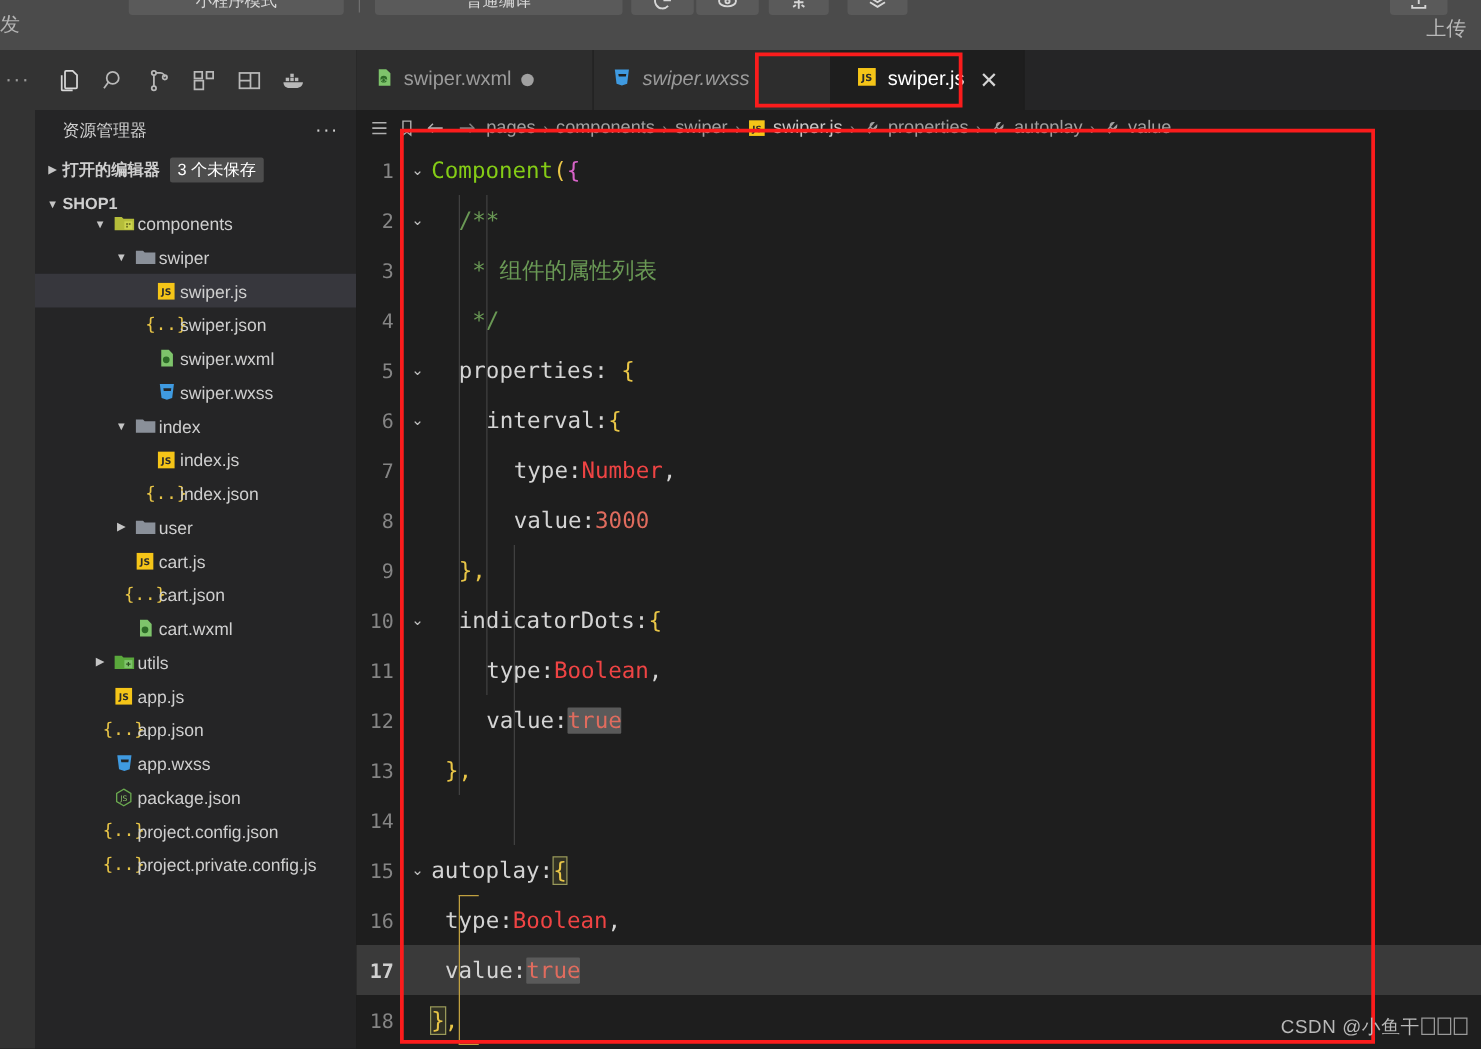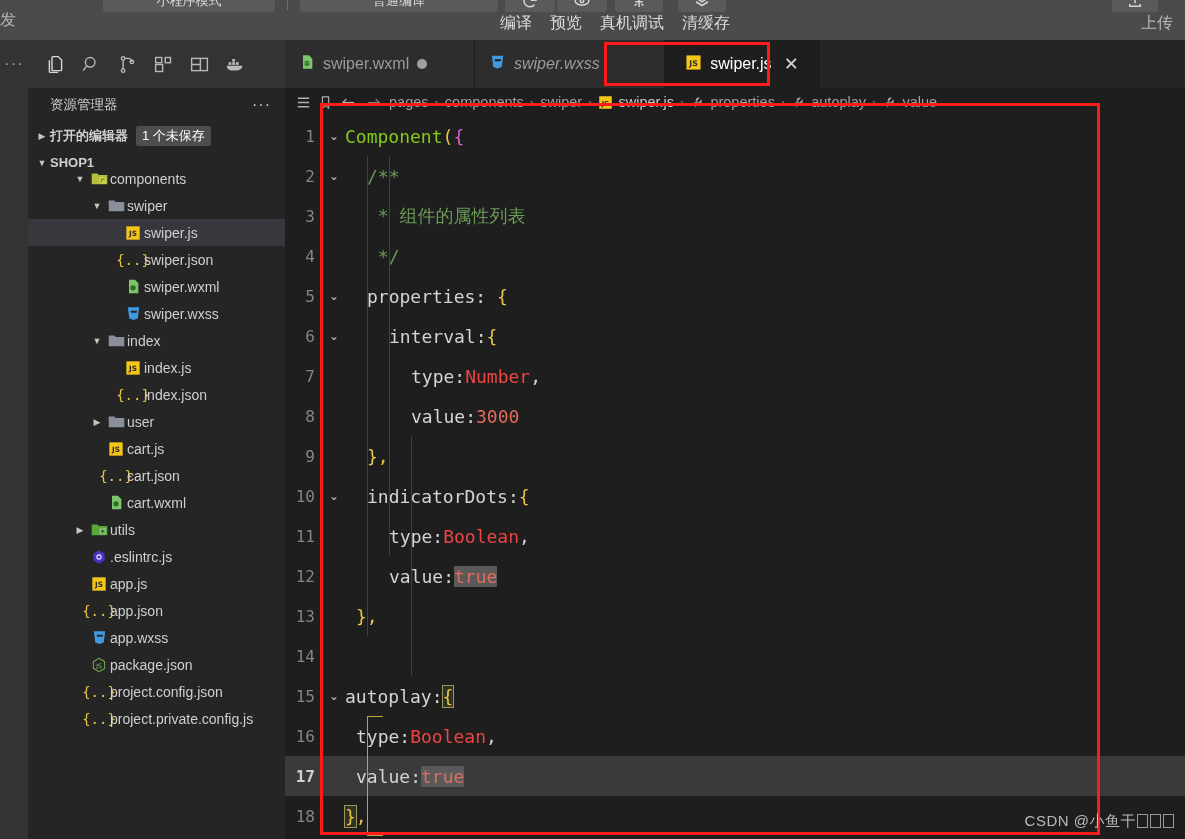--- a/index.html
+++ b/index.html
@@ -215,26 +215,20 @@
         </svg>
     </div>
     <div class="dt-iconbtn dt-ib-5">
       <svg width="18" height="18" viewBox="0 0 24 24" fill="none" stroke="#d6d6d6" stroke-width="2">
           <path d="M5 16v3h14v-3"></path>
           <polyline points="8 9 12 5 16 9"></polyline>
           <line x1="12" y1="5" x2="12" y2="15"></line>
         </svg>
     </div>
 
-    <div class="dt-menu">
-      <span>编译</span>
-      <span>预览</span>
-      <span>真机调试</span>
-      <span>清缓存</span>
-    </div>
     <div class="dt-upload">上传</div>
   </div>
 
   <div class="activity-bar">
     <div class="act-dots">···</div>
   </div>
 
   <div class="icon-strip">
     <div class="strip-icon">
       <svg width="21" height="21" viewBox="0 0 24 24" fill="none" stroke="#d8d8d8" stroke-width="1.6">
@@ -282,21 +276,21 @@
 
   <div class="sidebar">
     <div class="sb-header">
       <div class="sb-title">资源管理器</div>
       <div class="sb-dots">···</div>
     </div>
 
     <div class="sb-row section" style="padding-left:6px;">
       <span class="caret">▶</span>
       <span>打开的编辑器</span>
-      <span class="badge">1 个未保存</span>
+      <span class="badge">3 个未保存</span>
     </div>
 
     <div class="sb-row section" style="padding-left:6px;">
       <span class="caret">▼</span>
       <span>SHOP1</span>
     </div>
 
     <div class="tree-scroll" id="tree-scroll" style="margin-top: -11px;">
         <div class="sb-row" style="padding-left: 44px;">
           <span class="caret">▼</span>
@@ -422,31 +416,20 @@
         <div class="sb-row" style="padding-left: 44px;">
           <span class="caret">▶</span>
           <span class="ficon">
             <svg width="17" height="15" viewBox="0 0 24 20">
               <path d="M1 3h8l2 2h12v13H1z" fill="#5aa83c"></path>
               <rect x="12" y="8" width="9" height="9" fill="#7ec46b"></rect>
               <path d="M16.5 10v5M14 12.5h5" stroke="#2d5020" stroke-width="1.4"></path>
             </svg>
           </span>
           <span class="fname">utils</span>
-        </div>
-        <div class="sb-row" style="padding-left: 44px;">
-          <span class="caret blank"></span>
-          <span class="ficon">
-            <svg width="16" height="16" viewBox="0 0 24 24">
-              <path d="M12 2l8.5 5v10L12 22 3.5 17V7z" fill="#4b32c3"></path>
-              <circle cx="12" cy="12" r="4" fill="#fff" opacity=".9"></circle>
-              <circle cx="12" cy="12" r="2.4" fill="#4b32c3"></circle>
-            </svg>
-          </span>
-          <span class="fname">.eslintrc.js</span>
         </div>
         <div class="sb-row" style="padding-left: 44px;">
           <span class="caret blank"></span>
           <span class="ficon">
             <svg width="16" height="16" viewBox="0 0 24 24">
               <rect x="2" y="2" width="20" height="20" fill="#f5c518"></rect>
               <text x="12" y="17" font-size="11" font-weight="bold" fill="#2b2b2b" text-anchor="middle" font-family="DejaVu Sans, sans-serif">JS</text>
             </svg>
           </span>
           <span class="fname">app.js</span>

